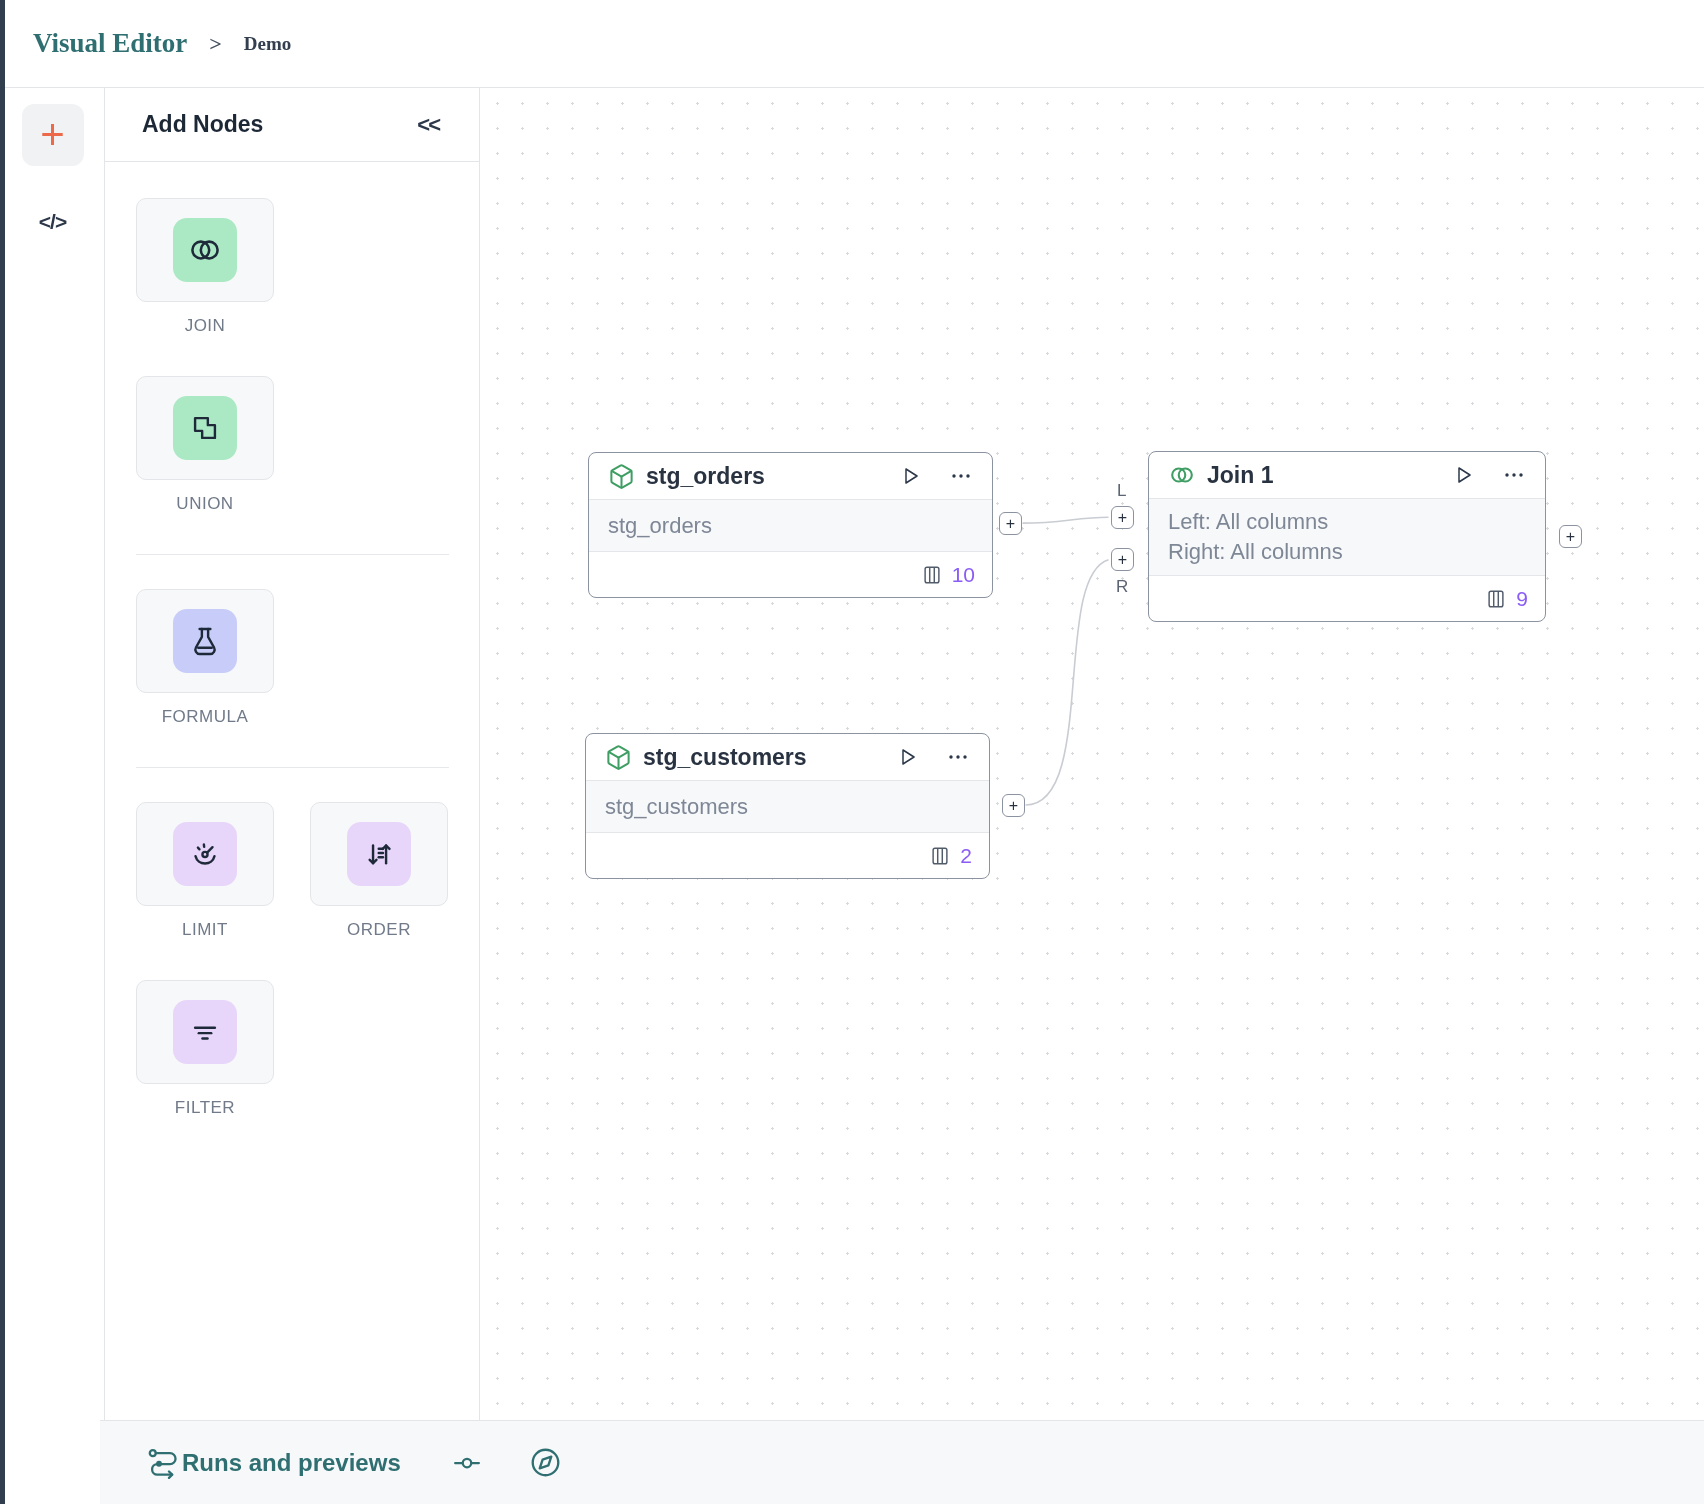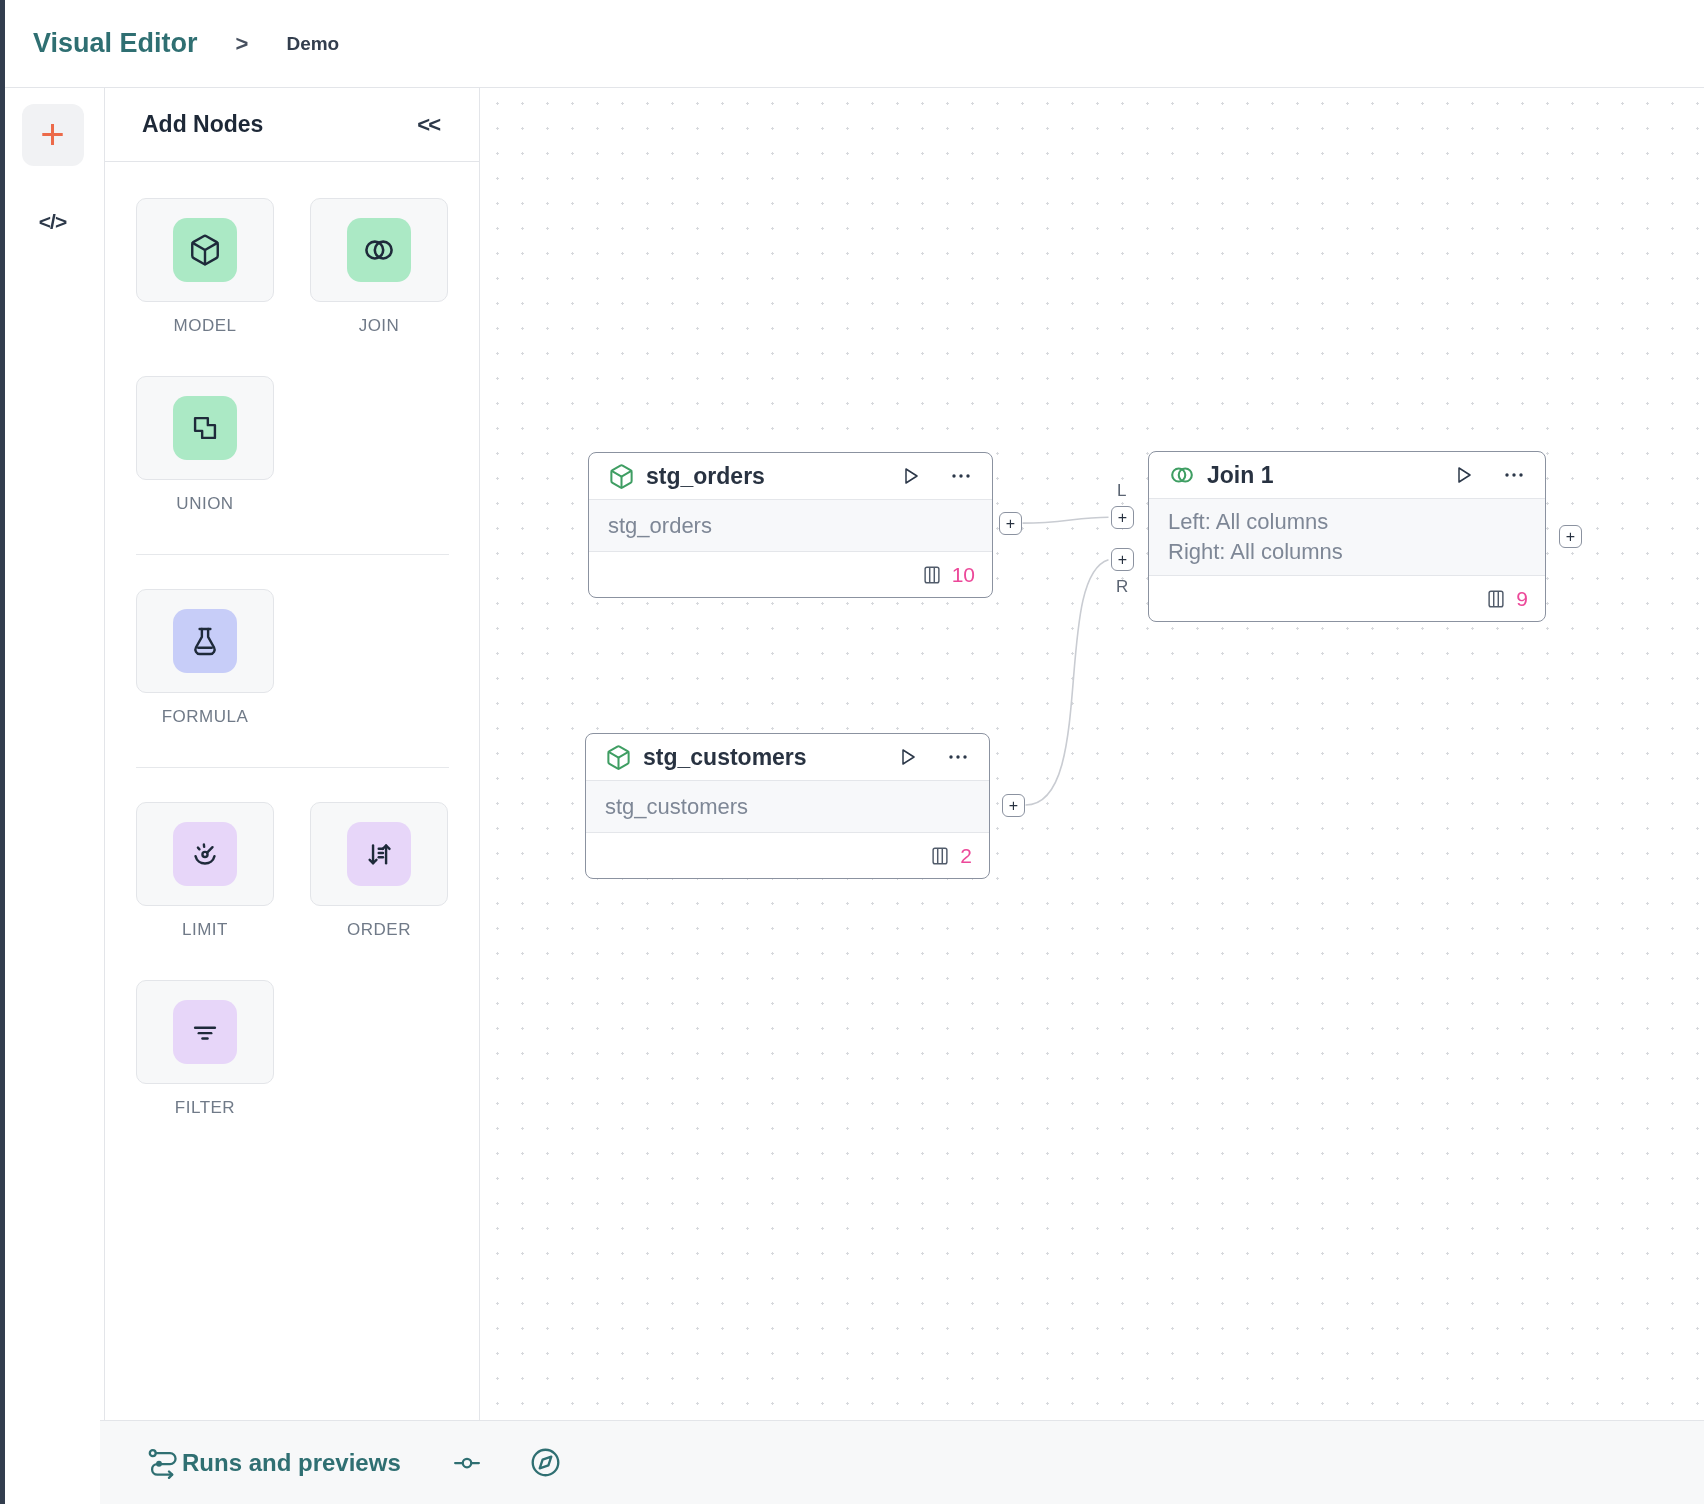--- a/index.html
+++ b/index.html
@@ -9,21 +9,21 @@
     background:#ffffff;
     color:var(--navy, #2c3849);
     position:relative;
   }
   .left-line { position:absolute; left:0; top:0; width:5px; height:1504px; background:var(--edge-dark, #323d4e); z-index:50; }
 
   
   .app-header {
     position:absolute; left:5px; top:0; right:0; height:88px;
     background:#fff; border-bottom:1px solid var(--border, #e3e5e9);
-    display:flex; align-items:center; padding-left:28px; gap:38px;
+    display:flex; align-items:center; padding-left:28px; gap:22px;font-family:Liberation Serif, serif;
   }
   .crumb-root { color:var(--teal, #2f6f72); font-size:27px; font-weight:bold; }
   .crumb-sep { color:#47505f; font-size:22px; font-weight:600; }
   .crumb-current { color:#333e4e; font-size:19px; font-weight:bold; }
 
   
   .rail {
     position:absolute; left:5px; top:88px; width:95px; bottom:0;
     background:#fff; display:flex; flex-direction:column; align-items:center; padding-top:16px;
   }
@@ -80,21 +80,21 @@
   .nh-title { font-size:23px; font-weight:600; color:#283241; }
   .nh-actions { margin-left:auto; display:flex; align-items:center; gap:27px; }
   .nh-actions .act { display:flex; cursor:pointer; }
   .node-body {
     background:#f7f8fa; border-top:1px solid #e4e6ea; border-bottom:1px solid #e4e6ea;
     padding:13px 19px; font-size:22px; color:#7e8796; line-height:25px;
   }
   .node-body.two-line { padding:8px 19px; line-height:30px; }
   .node-footer {
     height:45px; display:flex; align-items:center; justify-content:flex-end; gap:9px;
-    padding:0 17px; font-size:21px; color:#ec4899;
+    padding:0 17px; font-size:21px; color:#8b5cf6;
   }
   .handle {
     position:absolute; width:23px; height:23px; background:#fff;
     border:1.4px solid var(--node-border, #8b92a0); border-radius:6px;
     display:flex; align-items:center; justify-content:center;
     font-size:16px; color:#283241; cursor:pointer; z-index:5; line-height:1;
   }
   .port-label { position:absolute; font-size:17px; color:#5b6472; z-index:5; }
 
   
@@ -129,32 +129,20 @@
   </div>
 </aside>
 
 <section class="panel">
   <div class="panel-header">
     <span class="panel-title">Add Nodes</span>
     <span class="panel-collapse">&lt;&lt;</span>
   </div>
   <div class="tiles">
     <div class="tile-row">
-      <div class="tile-cell">
-        <div class="tile">
-          <span class="tile-ic tint-green">
-            <svg width="34" height="34" viewBox="0 0 24 24" fill="none" stroke-width="1.7" stroke-linejoin="round" stroke-linecap="round">
-                <path d="M21 16V8a2 2 0 0 0-1-1.73l-7-4a2 2 0 0 0-2 0l-7 4A2 2 0 0 0 3 8v8a2 2 0 0 0 1 1.73l7 4a2 2 0 0 0 2 0l7-4A2 2 0 0 0 21 16z"></path>
-                <polyline points="3.27 6.96 12 12.01 20.73 6.96"></polyline>
-                <line x1="12" y1="22.08" x2="12" y2="12"></line>
-              </svg>
-          </span>
-        </div>
-        <div class="tile-label">MODEL</div>
-      </div>
       <div class="tile-cell">
         <div class="tile">
           <span class="tile-ic tint-green">
             <svg width="36" height="36" viewBox="0 0 24 24" fill="none" stroke-width="1.7">
                 <circle cx="9.2" cy="12" r="5.6"></circle>
                 <circle cx="14.8" cy="12" r="5.6"></circle>
               </svg>
           </span>
         </div>
         <div class="tile-label">JOIN</div>

